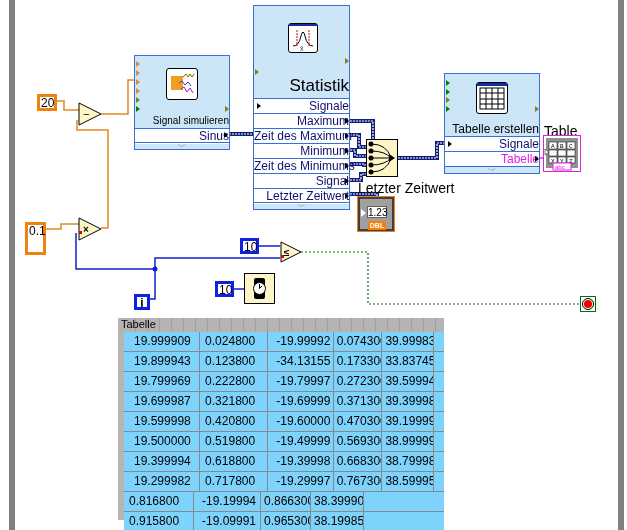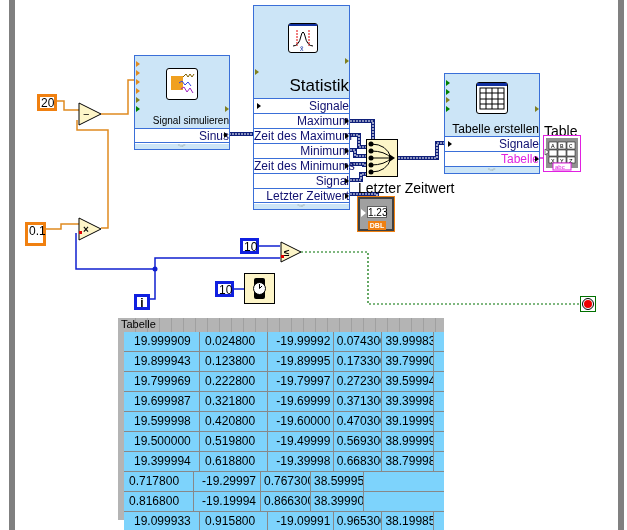--- a/index.html
+++ b/index.html
@@ -69,21 +69,21 @@
     <polyline points="350,150 355,150 355,156 370,156"></polyline>
     <polyline points="350,164 364,164 364,165 370,165"></polyline>
     <polyline points="350,180 361,180 361,174 370,174"></polyline>
     <polyline points="398,158 437,158 437,143 445,143"></polyline>
     <polyline points="350,194 377,194 377,197"></polyline>
   </g>
   <polyline points="540,158 546,158" fill="none" stroke="#e020e0" stroke-width="1.5"></polyline>
 </svg>
 
 <div class="const" style="left:37px;top:94px;width:20px;height:17px;">20</div>
-<div class="const" style="left:25px;top:222px;width:21px;height:24px;">0.1</div>
+<div class="const" style="left:25px;top:222px;width:21px;height:33px;">0.1</div>
 <div class="constb" style="left:240px;top:238px;width:19px;height:16px;">10</div>
 <div class="constb" style="left:215px;top:281px;width:19px;height:16px;">10</div>
 <div class="constb" style="left:134px;top:294px;width:16px;height:16px;text-align:center;font-weight:bold;">i</div>
 
 <svg class="abs" style="left:78px;top:102px;" width="26" height="24">
   <polygon points="1,1 23,12 1,23" fill="#fdf5c8" stroke="#000"></polygon>
   <text x="5" y="16" font-size="11" font-family="Liberation Sans, sans-serif">−</text>
 </svg>
 <svg class="abs" style="left:78px;top:217px;" width="26" height="24">
   <polygon points="1,1 23,12 1,23" fill="#fdf5c8" stroke="#000"></polygon>
@@ -257,23 +257,23 @@
         <div class="cell c0">19.999909</div>
         <div class="cell c1">0.024800</div>
         <div class="cell c2">-19.99992</div>
         <div class="cell c3">0.074300</div>
         <div class="cell c4">39.99983</div>
         <div class="cell c5"></div>
       </div>
       <div class="trow">
         <div class="cell c0">19.899943</div>
         <div class="cell c1">0.123800</div>
-        <div class="cell c2">-19.89995</div>
+        <div class="cell c2">-34.13155</div>
         <div class="cell c3">0.173300</div>
-        <div class="cell c4">39.79990</div>
+        <div class="cell c4">33.83745</div>
         <div class="cell c5"></div>
       </div>
       <div class="trow">
         <div class="cell c0">19.799969</div>
         <div class="cell c1">0.222800</div>
         <div class="cell c2">-19.79997</div>
         <div class="cell c3">0.272300</div>
         <div class="cell c4">39.59994</div>
         <div class="cell c5"></div>
       </div>
@@ -303,35 +303,35 @@
       </div>
       <div class="trow">
         <div class="cell c0">19.399994</div>
         <div class="cell c1">0.618800</div>
         <div class="cell c2">-19.39998</div>
         <div class="cell c3">0.668300</div>
         <div class="cell c4">38.79998</div>
         <div class="cell c5"></div>
       </div>
       <div class="trow">
+        <div class="cell c0">19.299982</div>
         <div class="cell c1">0.717800</div>
         <div class="cell c2">-19.29997</div>
         <div class="cell c3">0.767300</div>
         <div class="cell c4">38.59995</div>
         <div class="cell c5"></div>
       </div>
       <div class="trow">
         <div class="cell c1">0.816800</div>
         <div class="cell c2">-19.19994</div>
         <div class="cell c3">0.866300</div>
         <div class="cell c4">38.39990</div>
         <div class="cell c5"></div>
       </div>
       <div class="trow">
-        <div class="cell c0">19.099933</div>
         <div class="cell c1">0.915800</div>
         <div class="cell c2">-19.09991</div>
         <div class="cell c3">0.965300</div>
         <div class="cell c4">38.19985</div>
         <div class="cell c5"></div>
       </div>
     </div>
 </div>
 
 </body></html>

